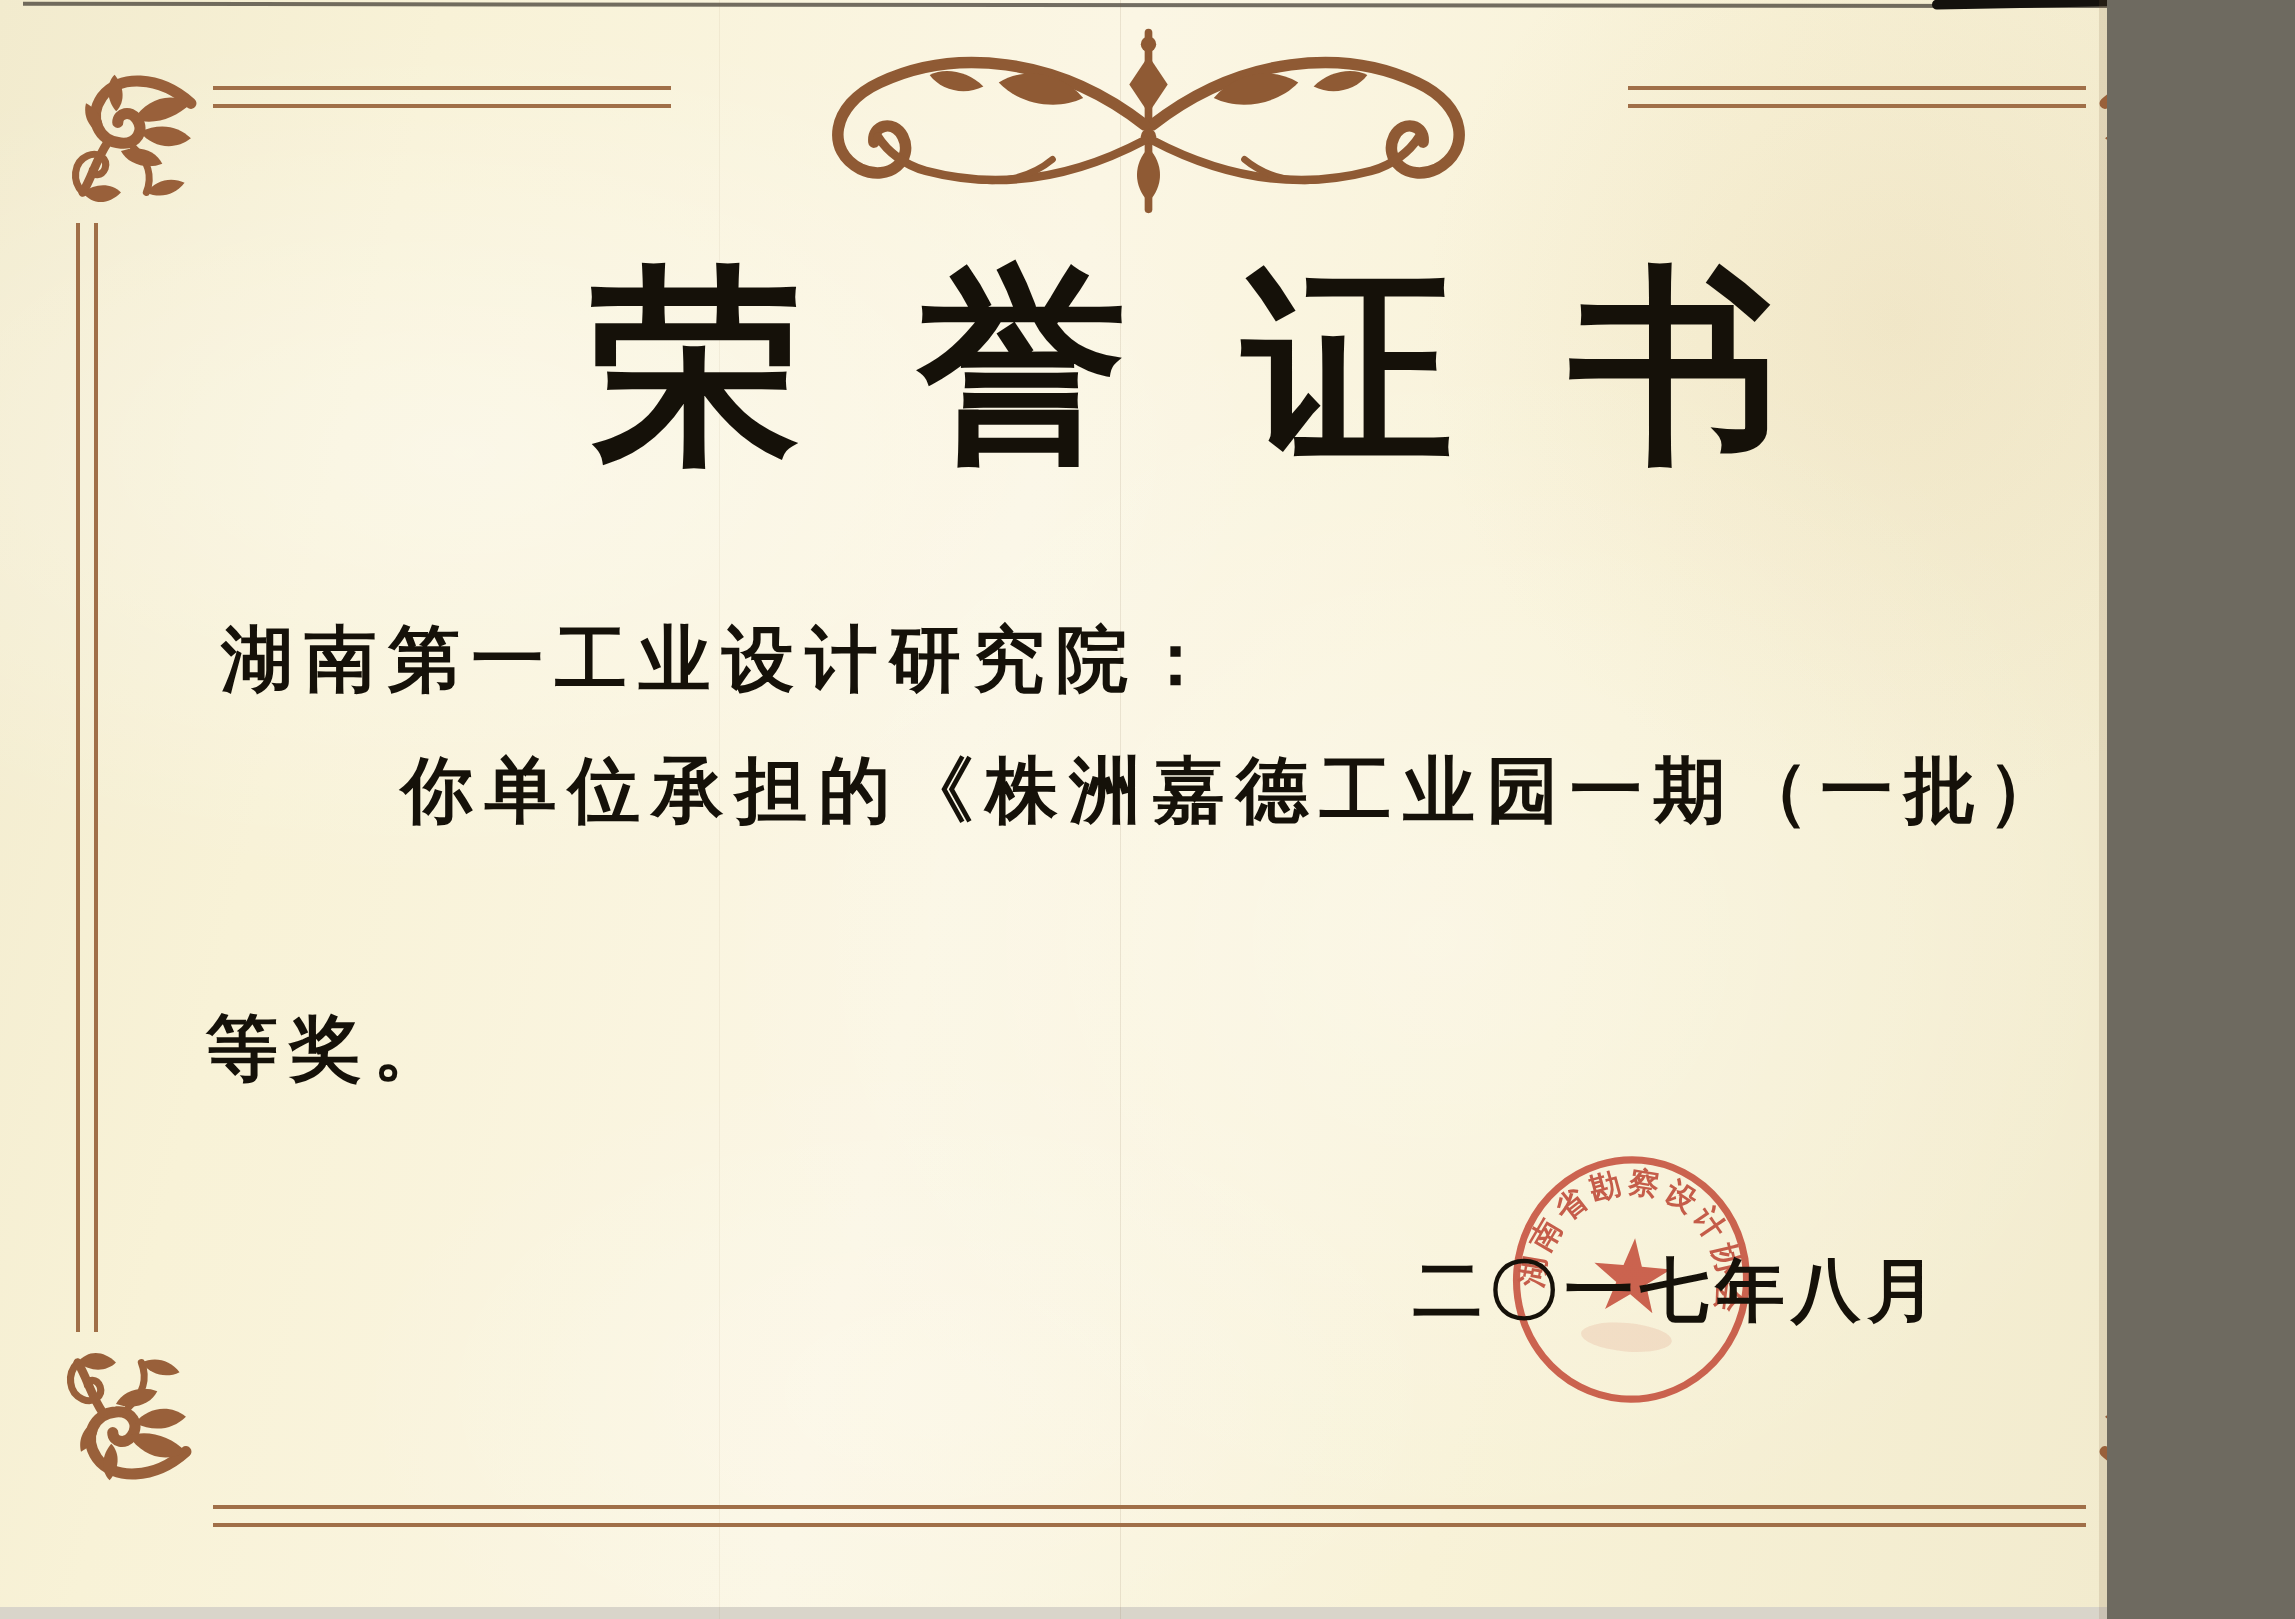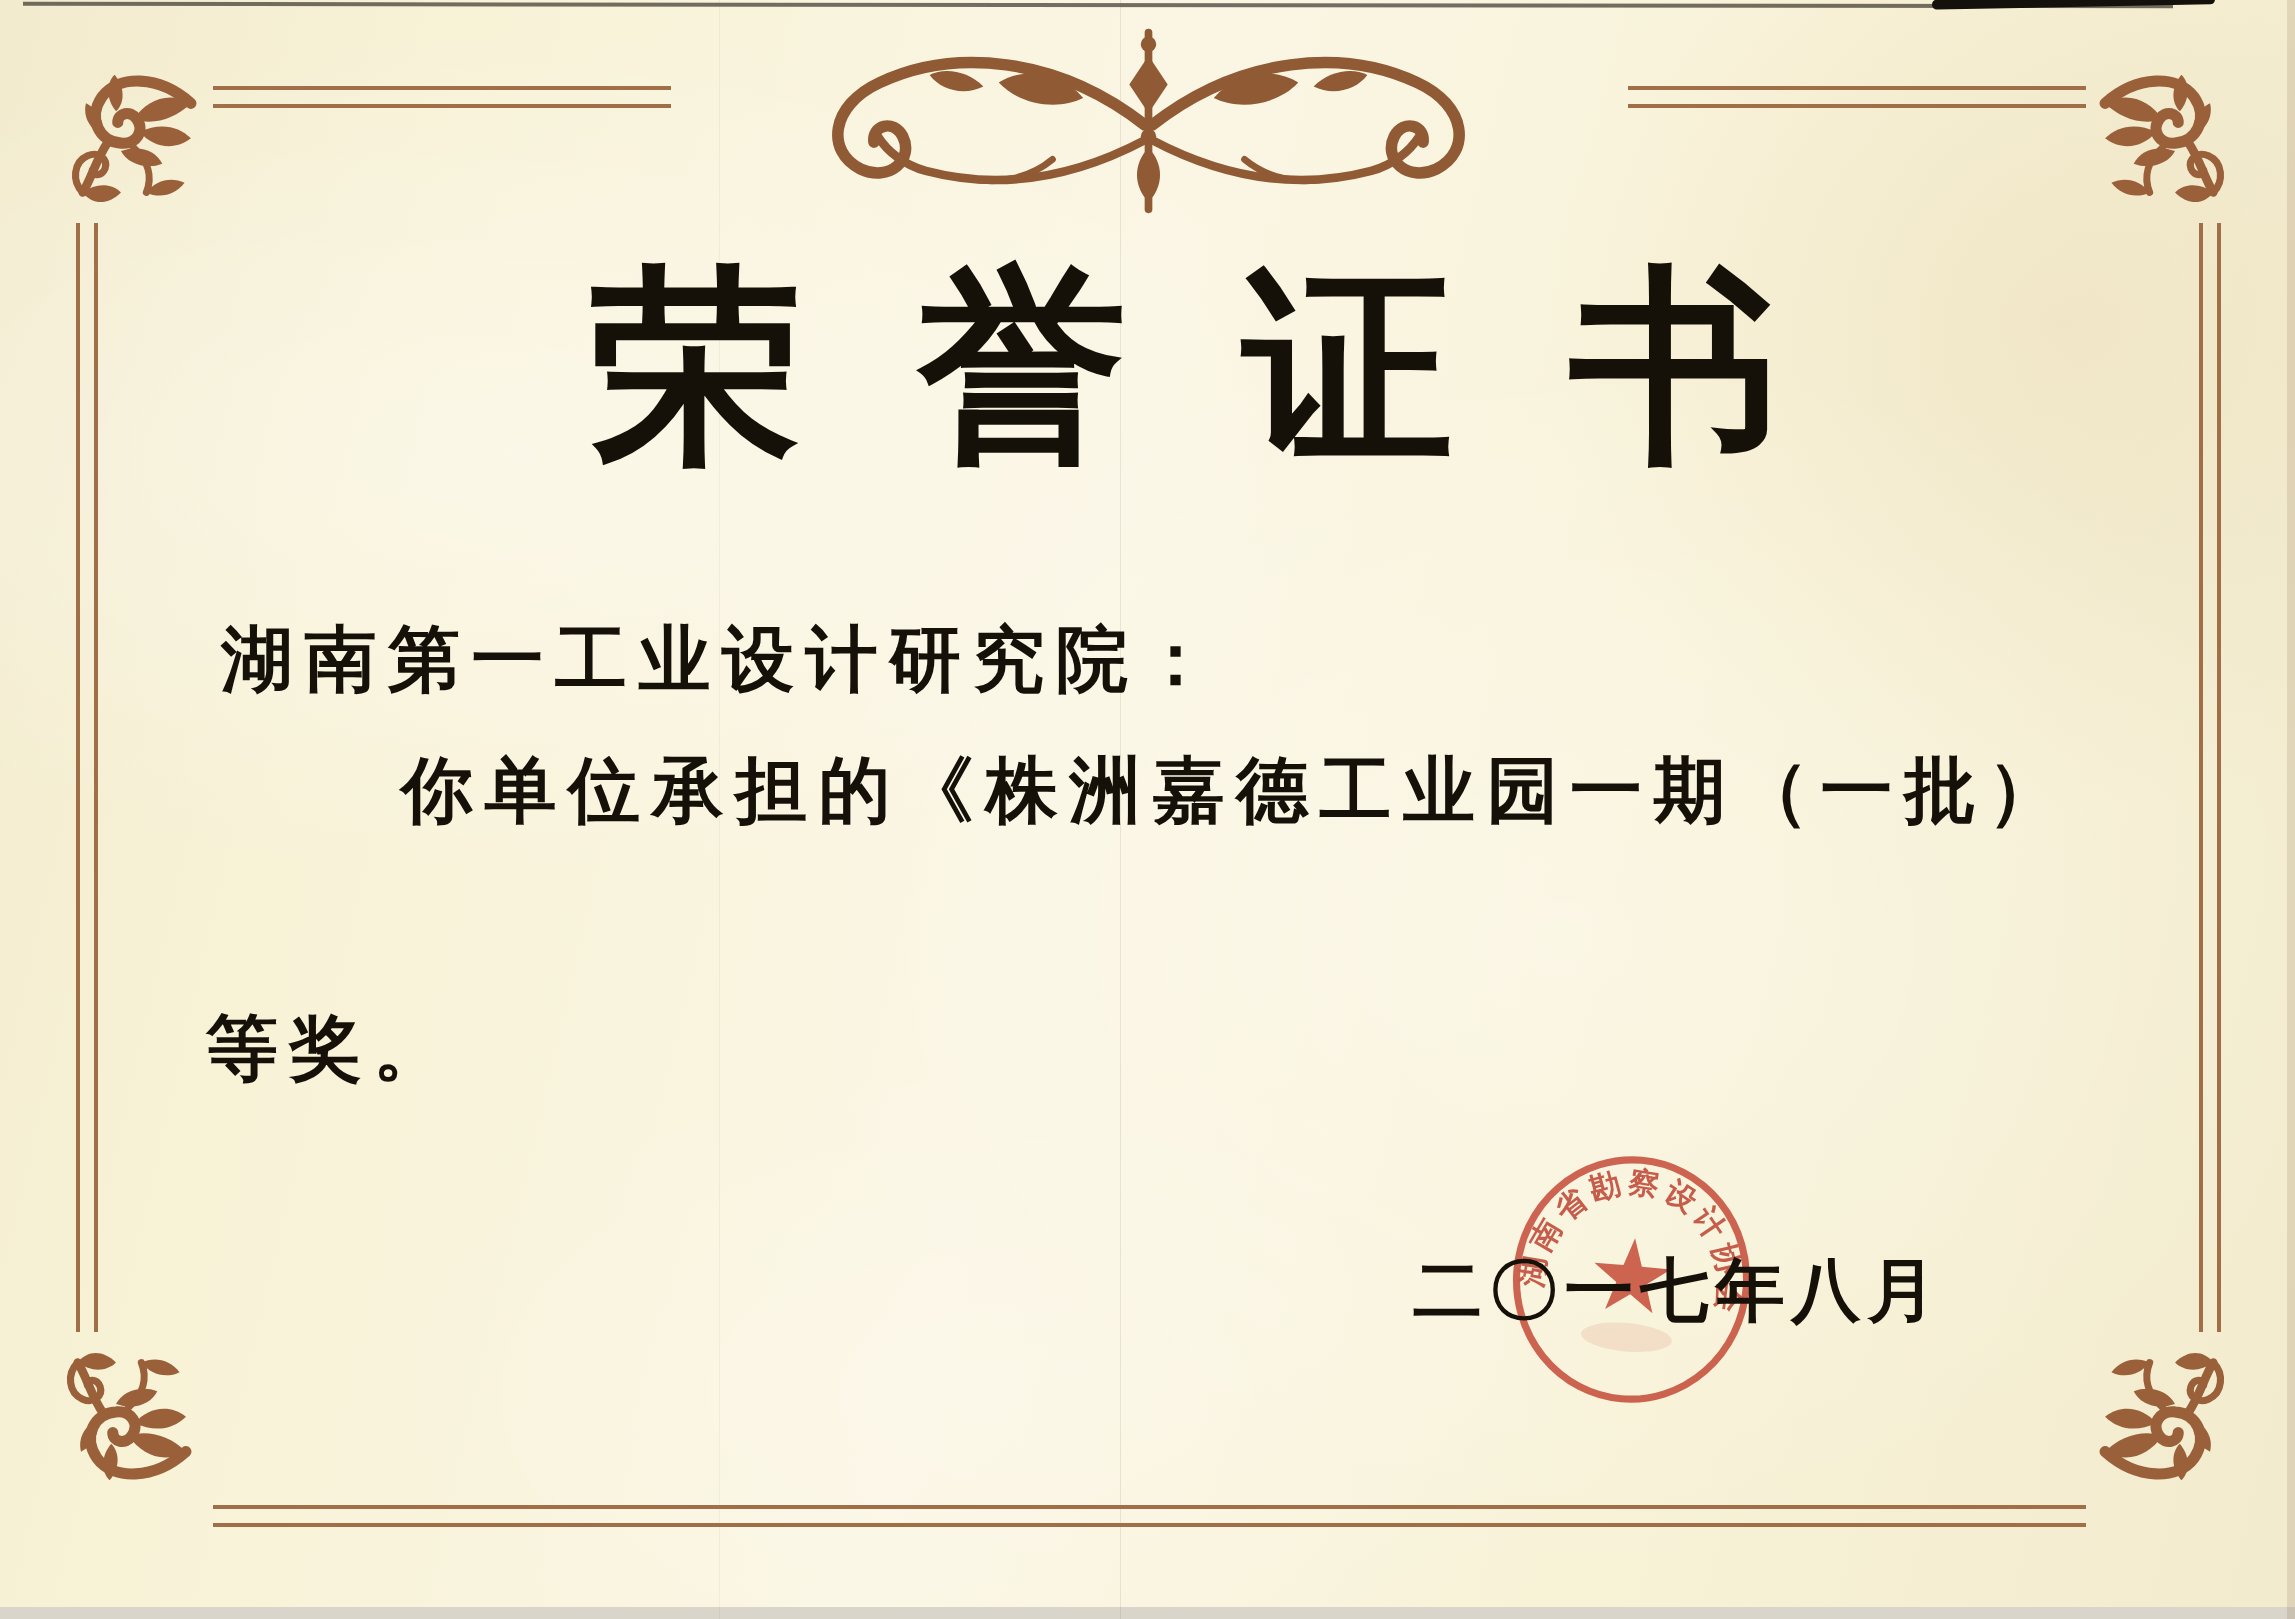--- a/index.html
+++ b/index.html
@@ -7,21 +7,21 @@
     --paper-hi:#fbf6e4;
     --paper-lo:#f2ebce;
     --brown:#99603a;
     --line:#a06f48;
     --ink:#151109;
     --red:#c53d2e;
   }
   html,body{margin:0;padding:0;background:#6e6a60;}
   .page{
     position:relative;
-    width:2295px;height:1619px;
+    width:2107px;height:1619px;
     background:linear-gradient(103deg,var(--paper-lo) 0%,var(--paper) 18%,var(--paper-hi) 46%,var(--paper) 72%,var(--paper-lo) 100%);
     overflow:hidden;
     font-family:"Liberation Serif","DejaVu Serif",serif;
   }
   .page::before{
     content:"";position:absolute;inset:0;pointer-events:none;
     background:
       radial-gradient(55% 38% at 22% 28%,rgba(255,255,255,.38),transparent 70%),
       radial-gradient(48% 55% at 68% 58%,rgba(255,255,255,.30),transparent 72%),
       radial-gradient(40% 30% at 44% 86%,rgba(255,255,255,.22),transparent 70%),

